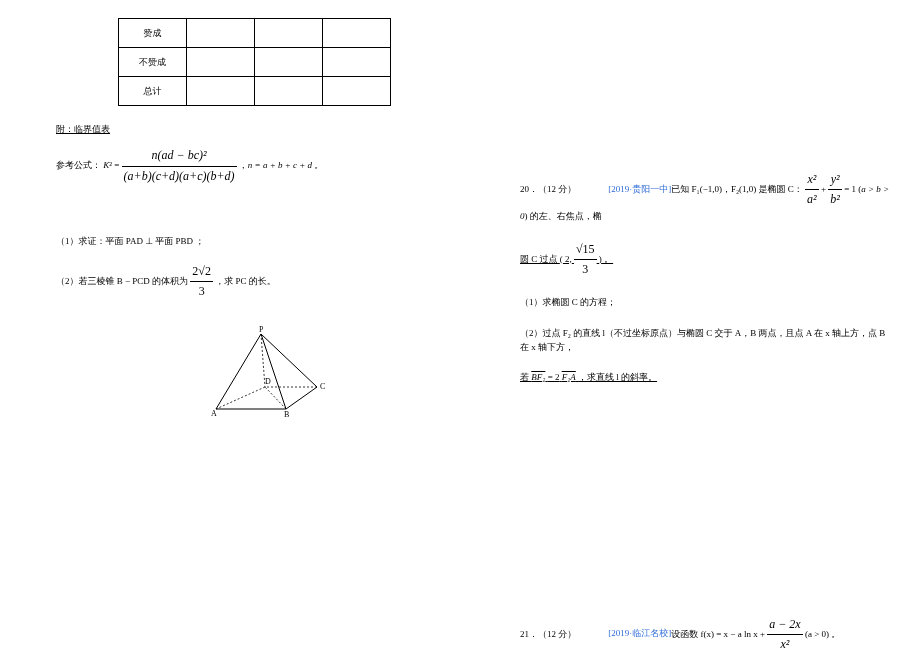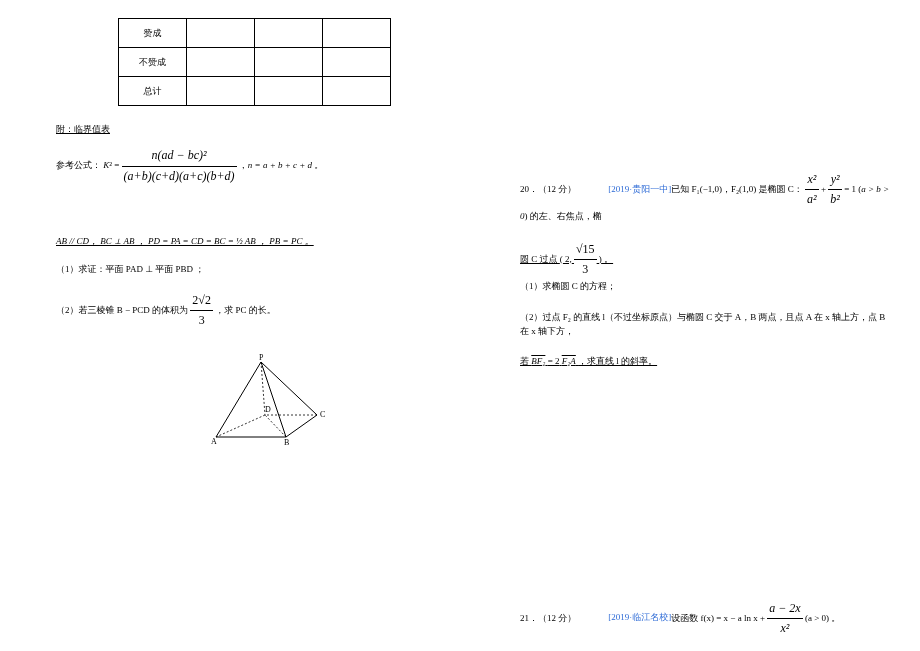--- a/index.html
+++ b/index.html
@@ -59,21 +59,20 @@
     <div class="sec">
       <span>参考公式：</span>
       <span>
         <span class="fml">K</span>² =
         <span class="frac"><span class="n fml">n(ad − bc)²</span><span class="d fml">(a+b)(c+d)(a+c)(b+d)</span></span>
         ，<span class="fml">n = a + b + c + d</span> 。
       </span>
     </div>
 
     <div style="margin-top:48px;">
-      <div class="mt fml">AB // CD， BC ⊥ AB ， PD = PA = CD = BC = ½ AB ， PB = PC 。</div>
       <div style="margin-top:14px;">（1）求证：平面 PAD ⊥ 平面 PBD ；</div>
       <div style="margin-top:14px;">
         <span>（2）若三棱锥 B − PCD 的体积为 </span>
         <span class="frac"><span class="n">2√2</span><span class="d">3</span></span>
         <span> ，求 PC 的长。</span>
       </div>
 
       <div class="figwrap">
         <svg width="140" height="95" viewBox="0 0 140 95">
 
@@ -108,21 +107,21 @@
         <span class="frac"><span class="n fml">x²</span><span class="d fml">a²</span></span> +
         <span class="frac"><span class="n fml">y²</span><span class="d fml">b²</span></span> = 1 (<span class="fml">a &gt; b &gt; 0</span>)
         <span>的左、右焦点，椭</span>
       </div>
       <div class="mt">
         <span>圆 C 过点 </span>
         <span>( <span>2,</span>
           <span class="frac"><span class="n">√15</span><span class="d">3</span></span>
         )</span><span> 。</span>
       </div>
-      <div style="">（1）求椭圆 C 的方程；</div>
+      <div style="margin-top:16px;">（1）求椭圆 C 的方程；</div>
       <div style="margin-top:16px;">（2）过点 F₂ 的直线 l（不过坐标原点）与椭圆 C 交于 A，B 两点，且点 A 在 x 轴上方，点 B 在 x 轴下方，</div>
       <div class="mt">
         <span>若 </span>
         <span class="ov fml">BF₂</span>
         <span> = 2</span>
         <span class="ov fml">F₂A</span>
         <span> ，求直线 l 的斜率。</span>
       </div>
     </div>
 

